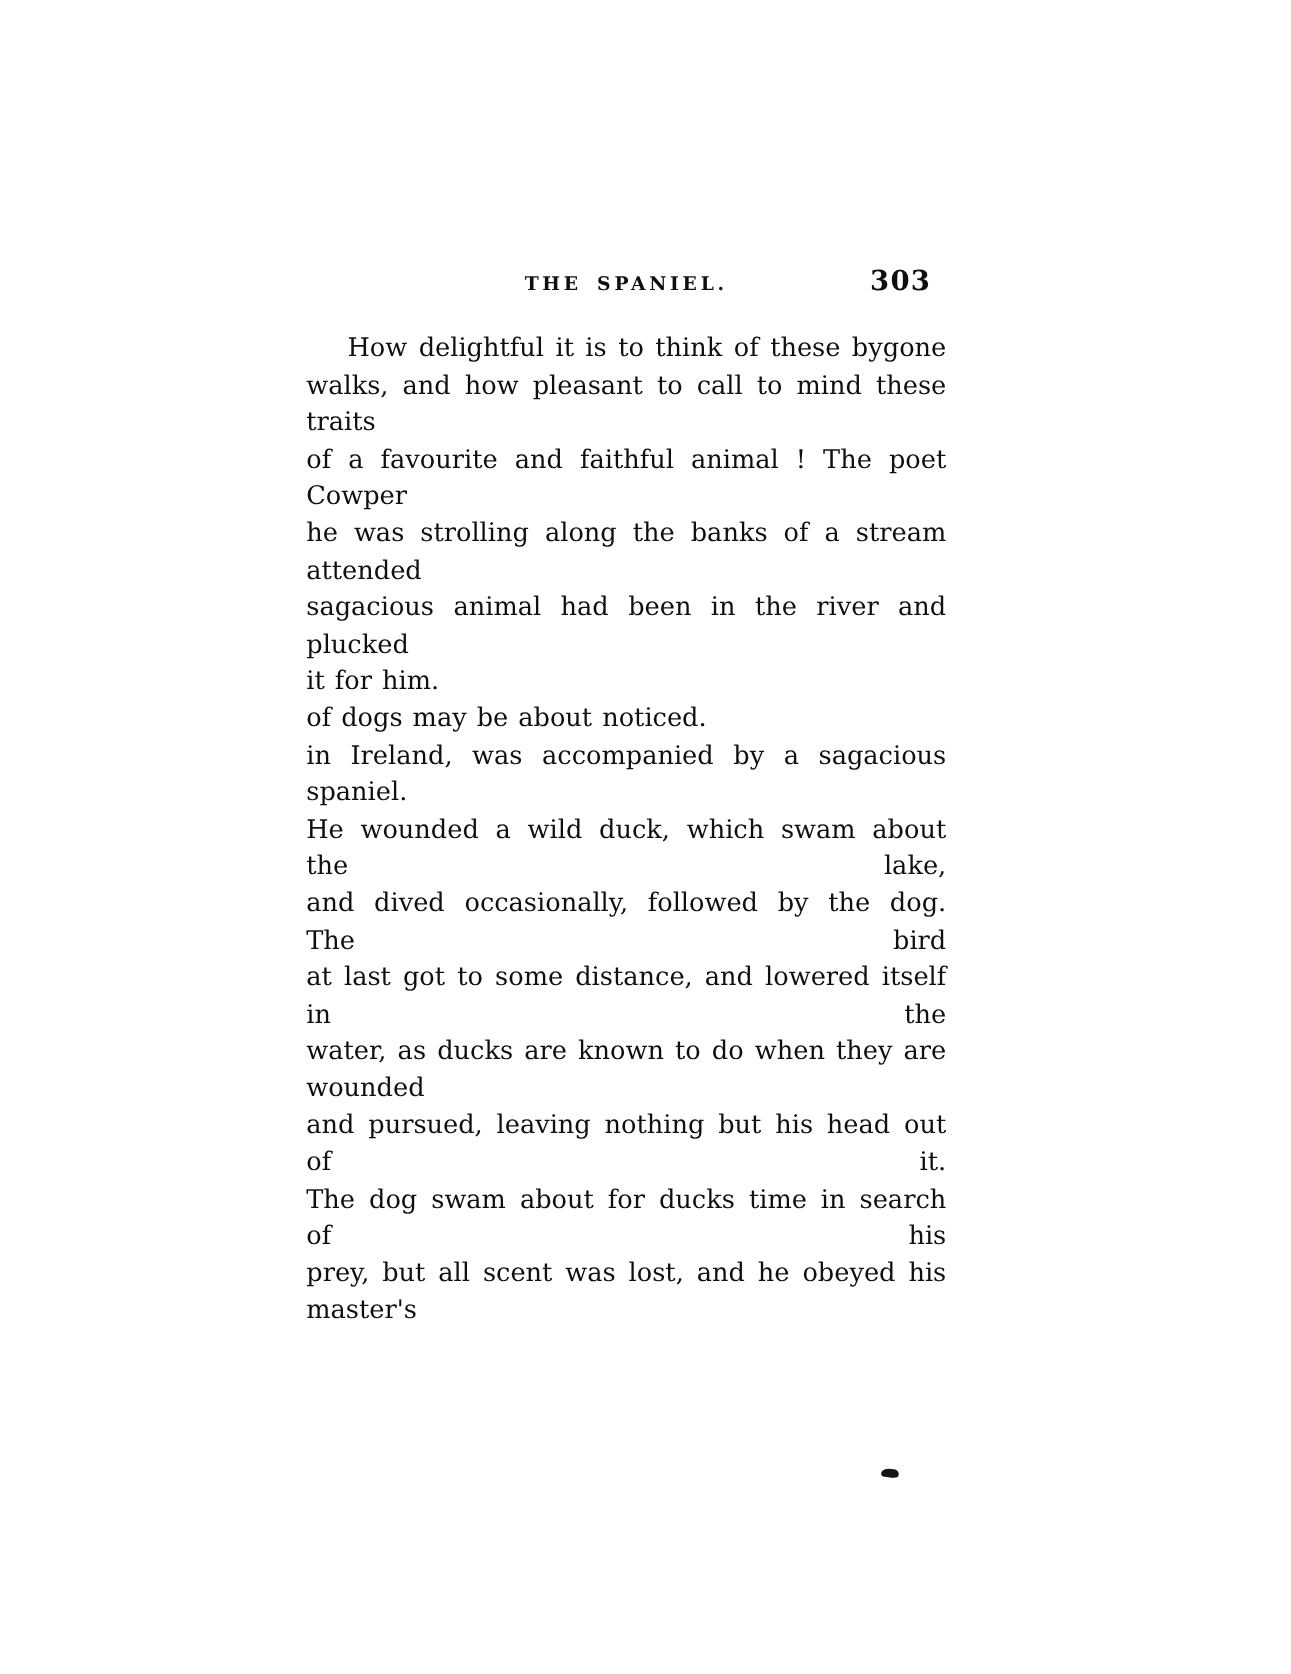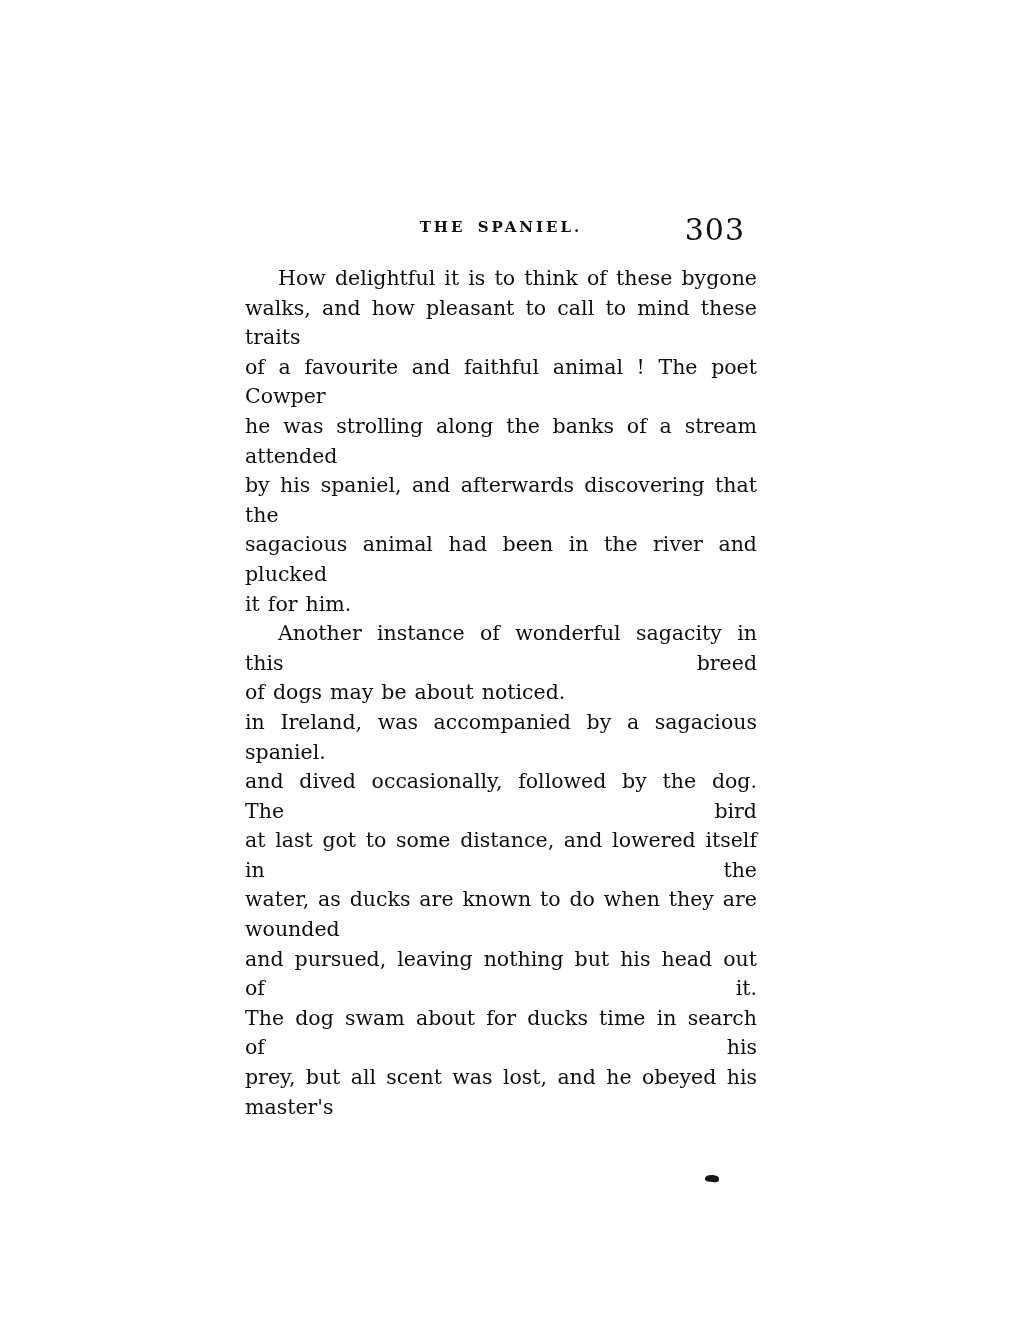--- a/index.html
+++ b/index.html
@@ -35,22 +35,22 @@
     text-align: center;
     font-size: 15px;
     font-weight: bold;
     letter-spacing: 3px;
     word-spacing: 4px;
   }
   .page-number {
     position: absolute;
     right: 12px;
     top: 0;
-    font-size: 30px;
-    font-weight: normal;
+    font-size: 22px;
+    font-weight: bold;
     letter-spacing: 1px;
   }
   .body-text {
     font-size: 20.5px;
     line-height: 29.6px;
     word-spacing: 1.5px;
   }
   .jline {
     text-align: justify;
     text-align-last: justify;
@@ -81,30 +81,29 @@
     <div class="running-head">
       <div class="running-title">THE SPANIEL.</div>
       <div class="page-number">303</div>
     </div>
     <div class="body-text" id="body-text">
         <div>
           <div class="jline first">How delightful it is to think of these bygone</div>
           <div class="jline">walks, and how pleasant to call to mind these traits</div>
           <div class="jline">of a favourite and faithful animal !  The poet Cowper</div>
           <div class="jline">he was strolling along the banks of a stream attended</div>
-          <div class="jline">by his spaniel, and afterwards discovering that the</div>
           <div class="jline">sagacious animal had been in the river and plucked</div>
           <div class="jline last">it for him.</div>
         </div>
         <div>
-          <div class="jline first">Another instance of wonderful sagacity in this breed</div>
           <div class="jline last">of dogs may be about noticed.</div>
         </div>
         <div>
           <div class="jline">in Ireland, was accompanied by a sagacious spaniel.</div>
+          <div class="jline">He wounded a wild duck, which swam about the lake,</div>
           <div class="jline">and dived occasionally, followed by the dog.  The bird</div>
           <div class="jline">at last got to some distance, and lowered itself in the</div>
           <div class="jline">water, as ducks are known to do when they are wounded</div>
           <div class="jline">and pursued, leaving nothing but his head out of it.</div>
           <div class="jline">The dog swam about for ducks time in search of his</div>
           <div class="jline">prey, but all scent was lost, and he obeyed his master's</div>
         </div>
       </div>
   </div>
   <div class="ink-speck"></div>

